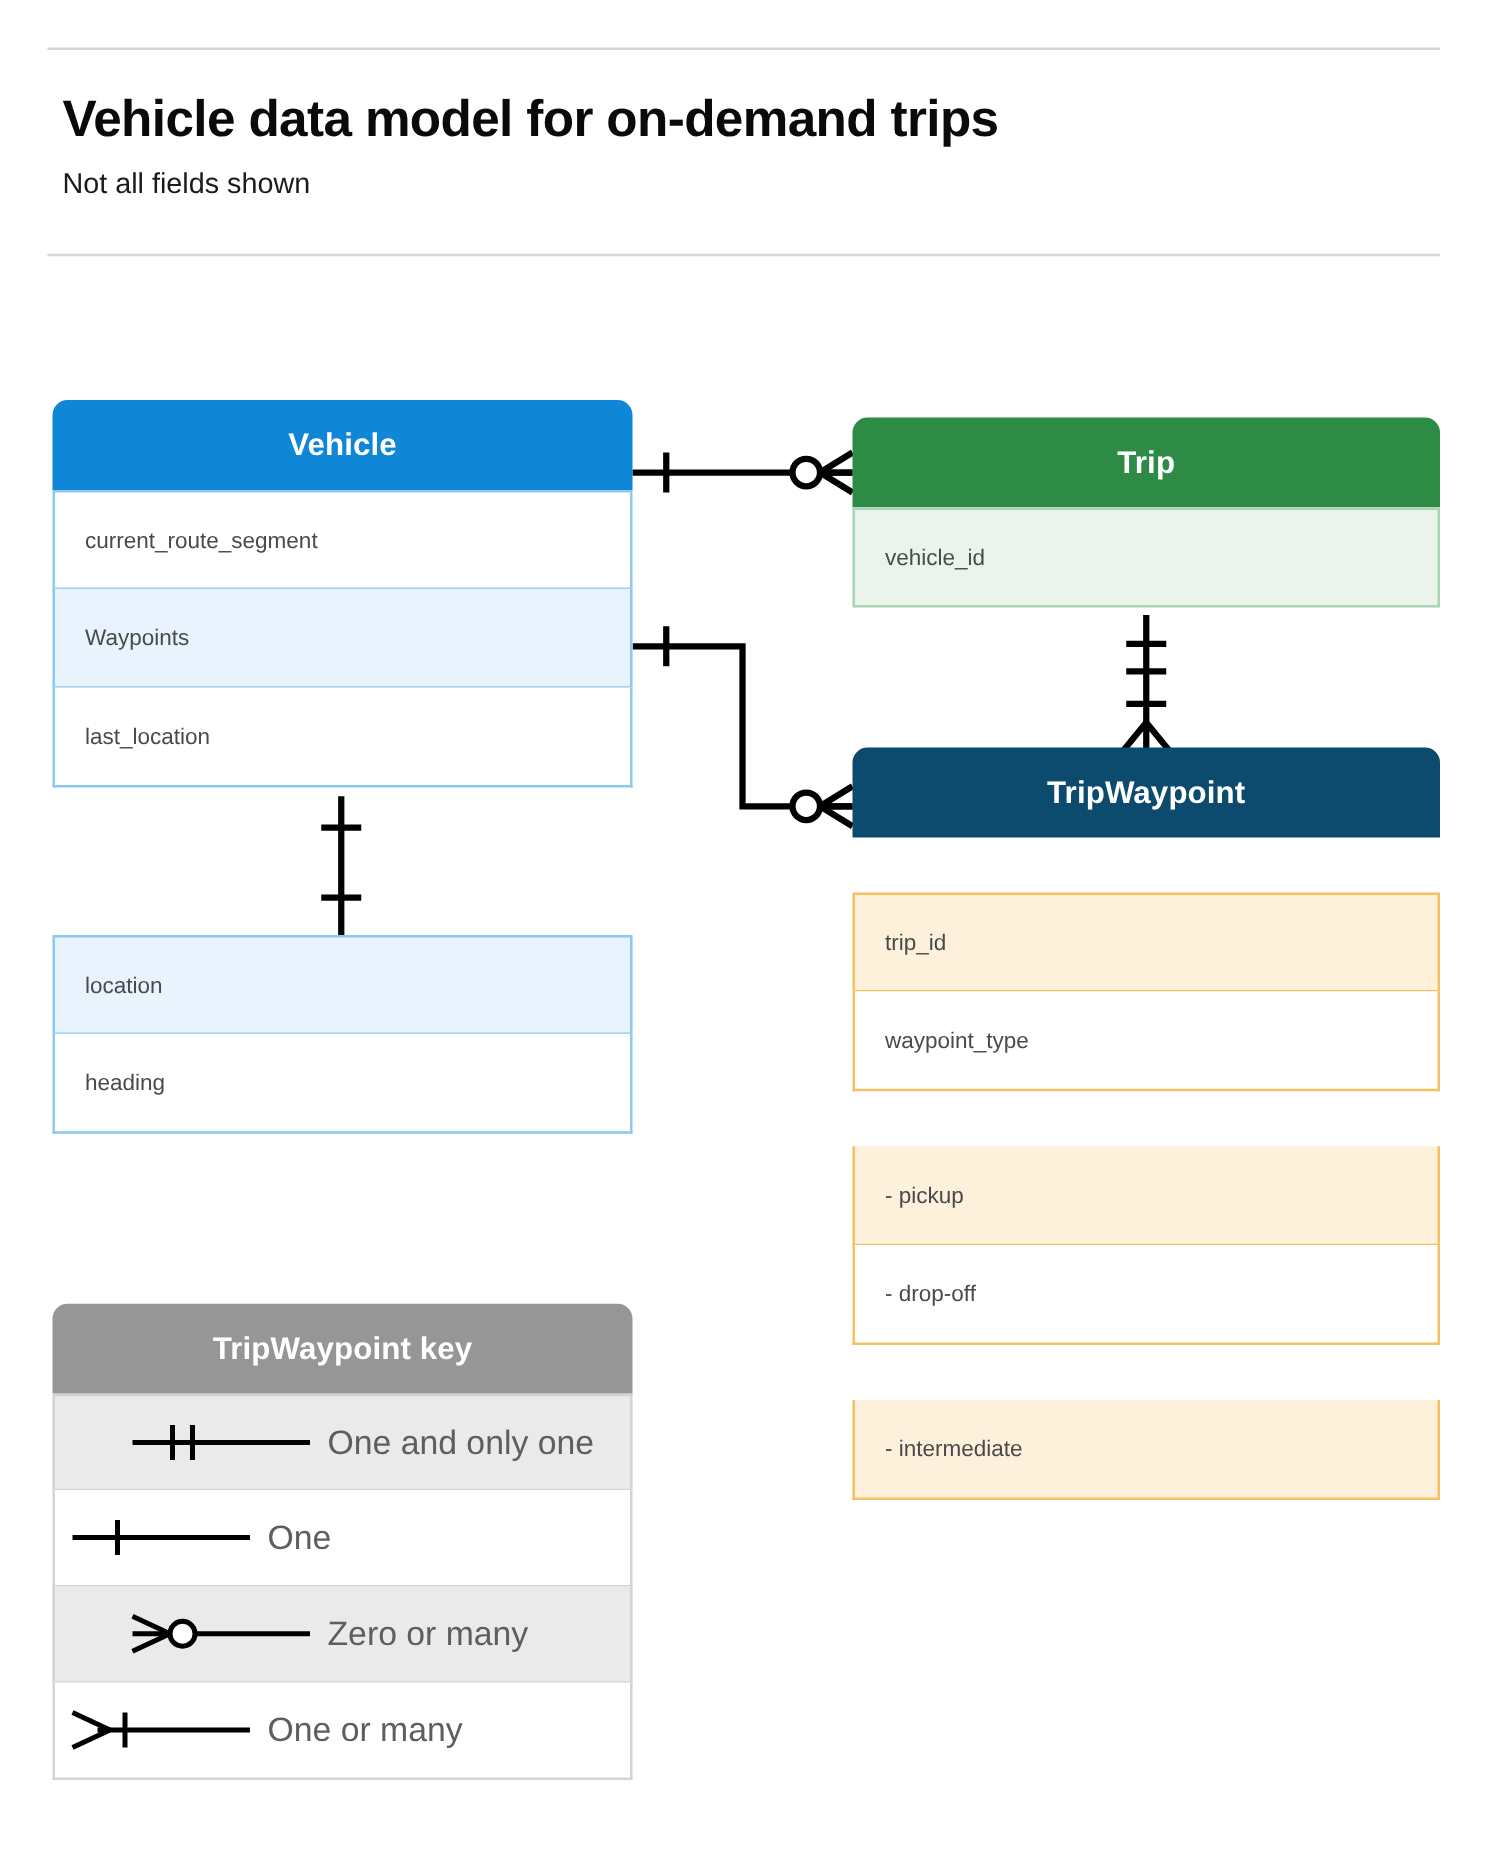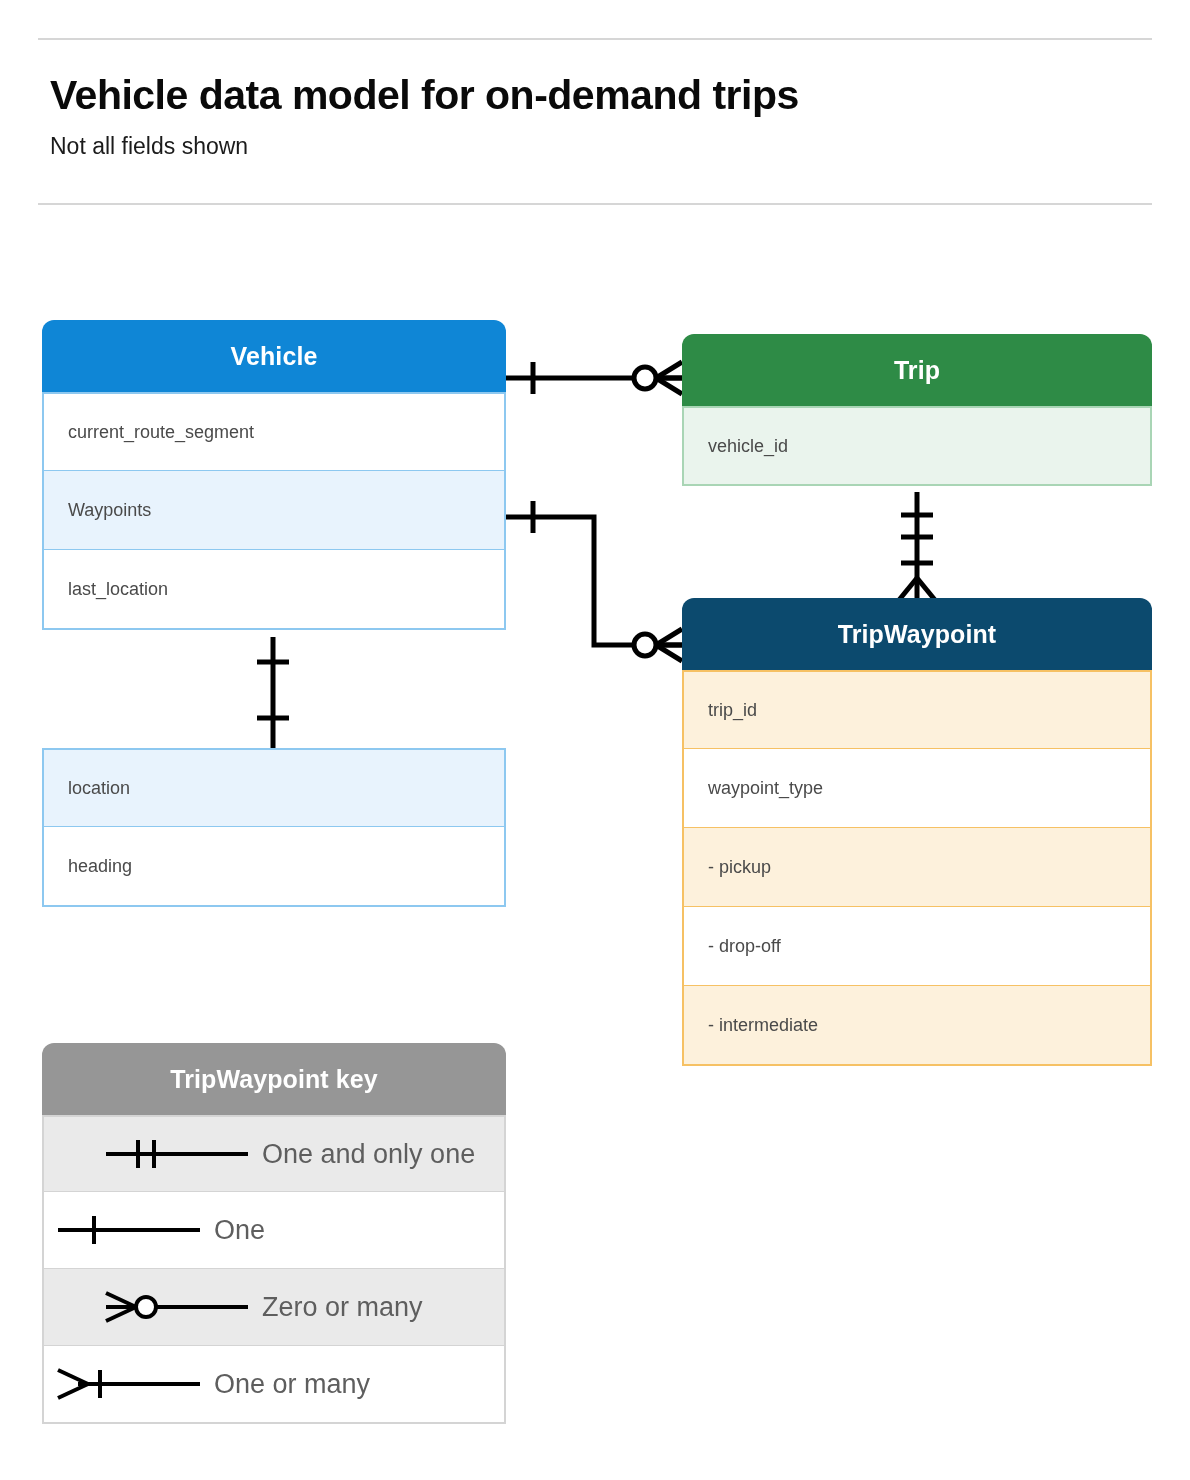--- a/index.html
+++ b/index.html
@@ -84,21 +84,21 @@
   .blue .entity-row.hl { background: #e8f3fd; }
 
   
   .green .entity-header { background: #2e8b46; }
   .green .entity-row { border-color: #a9d5b5; background: #ffffff; }
   .green .entity-row.hl { background: #eaf4ed; }
 
   
   .orange .entity-header { background: #0c4a6e; }
   .orange .entity-row { border-color: #f6c164; background: #ffffff; }
-  .orange .entity-row.hl { background: #fdf1dc; }
+  .orange .entity-row.hl { background: #fdf1dc; margin-top: 44px; }
 
   
   .grey .entity-header { background: #969696; font-size: 25px; }
   .legend-row {
     height: 78px;
     display: flex;
     align-items: center;
     border-left: 2px solid #d4d4d4;
     border-right: 2px solid #d4d4d4;
     border-bottom: 2px solid #d4d4d4;

